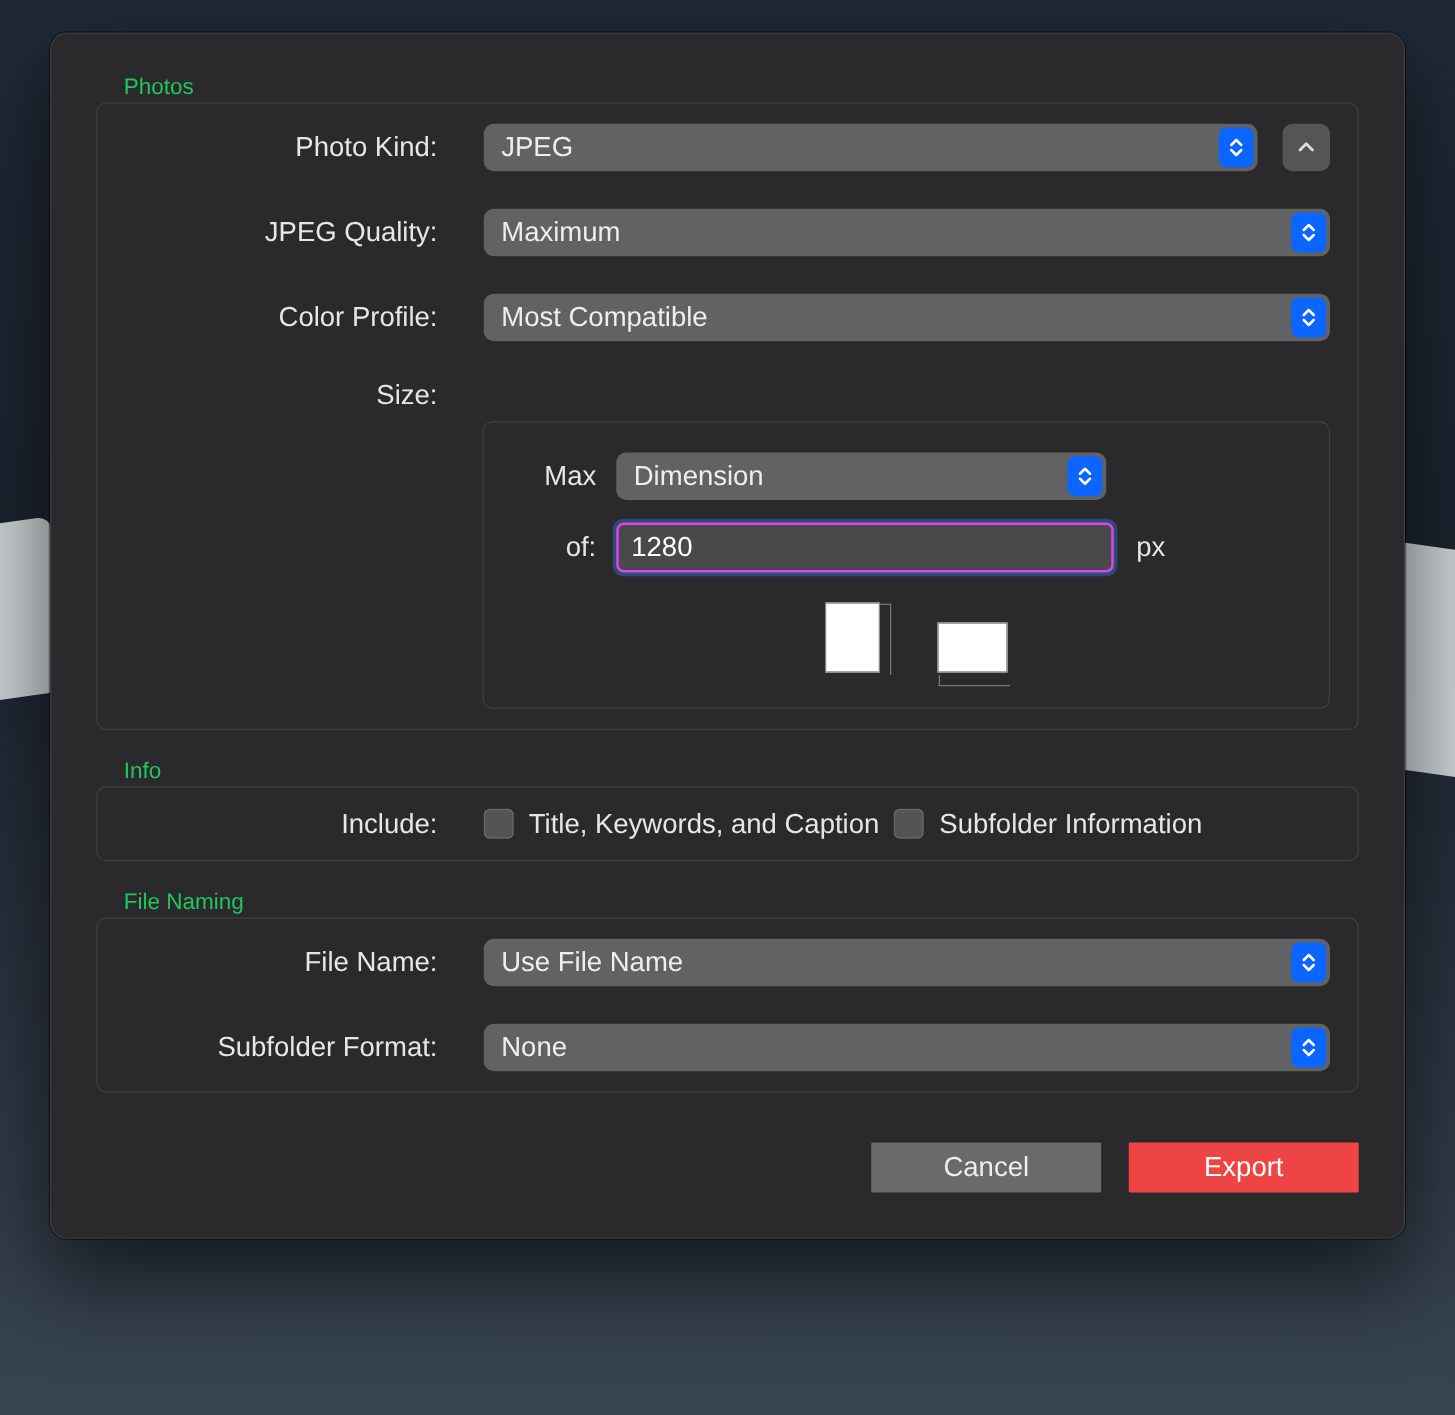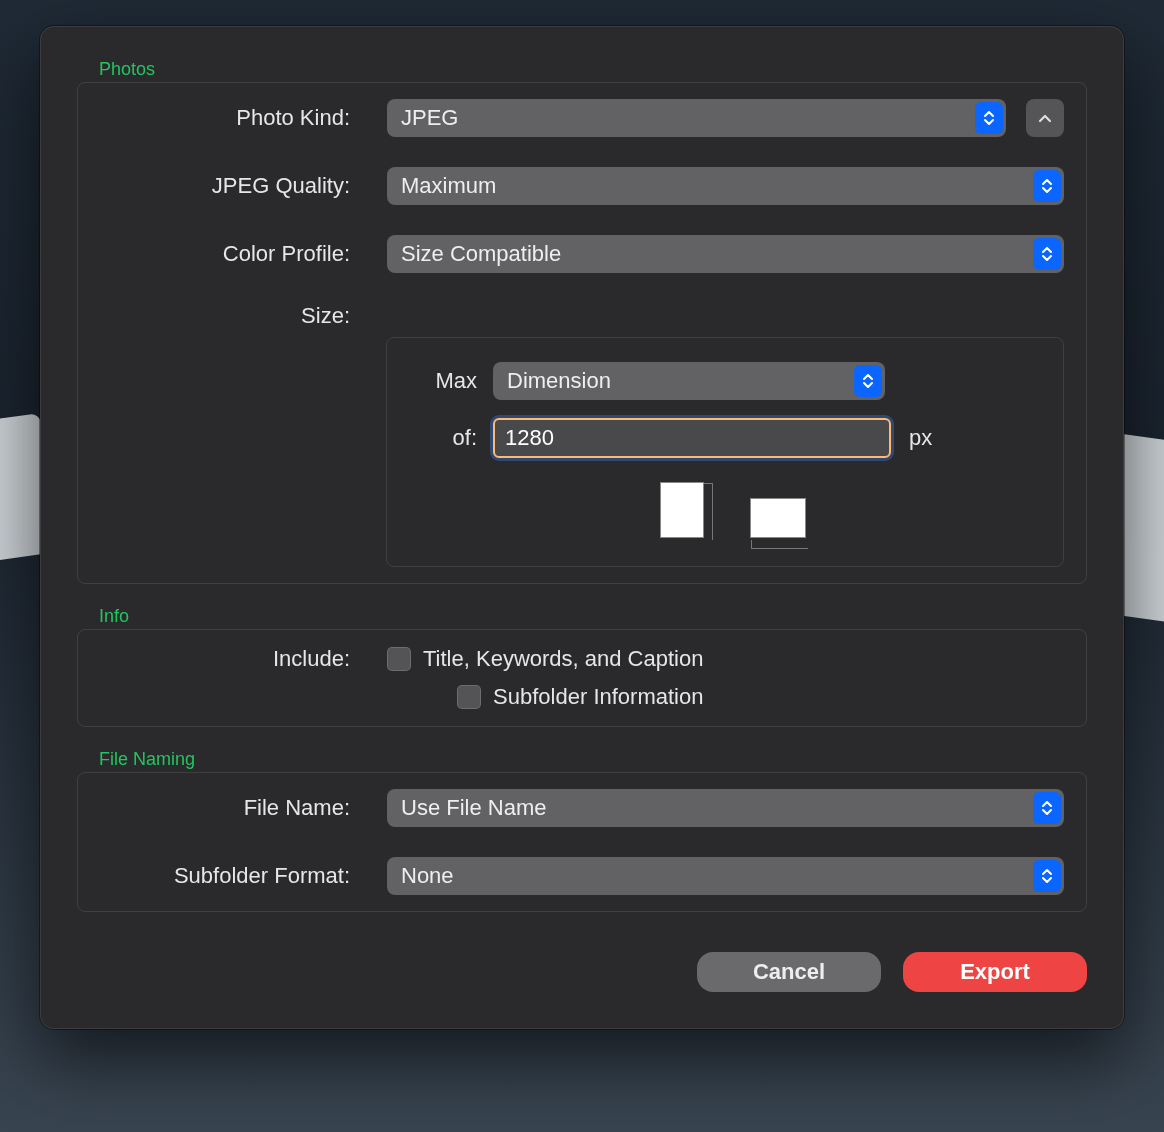--- a/index.html
+++ b/index.html
@@ -132,21 +132,21 @@
       width: 70px;
       text-align: right;
       padding-right: 16px;
       font-size: 22px;
       color: #e6e6e6;
     }
     .subrow .sublabel.of { width: 70px; }
 
     .text-input {
       background: #49494b;
-      border: 2px solid #fdba74;
+      border: 2px solid #d946ef;
       border-radius: 6px;
       height: 40px;
       flex: 0 0 398px;
       color: #fff;
       font-size: 22px;
       padding: 0 10px;
       outline: none;
       box-shadow: 0 0 0 3px rgba(59,130,246,0.35);
     }
     .text-input::selection { background: #2563eb; }
@@ -197,38 +197,37 @@
       border-radius: 5px;
       background: #545456;
       border: 1px solid rgba(255,255,255,0.15);
       margin-right: 12px;
       flex-shrink: 0;
     }
     .check-label {
       font-size: 22px;
       color: #e6e6e6;
     }
-    .check-stack { display: flex; flex-direction: column; gap: 12px; align-items: flex-end; }
+    .check-stack { display: flex; flex-direction: row; gap: 12px; align-items: flex-end; }
     .check-item { display: flex; align-items: center; }
 
     .footer {
       display: flex;
       justify-content: flex-end;
       gap: 22px;
       margin-top: 40px;
     }
     .btn {
       min-width: 184px;
       height: 40px;
-      border-radius: 16px;
+      border-radius: 1px;
       font-size: 22px;
       display: flex;
       align-items: center;
       justify-content: center;
-      font-weight: bold;
     }
     .btn.secondary {
       background: #6a6a6c;
       color: #eee;
     }
     .btn.primary {
       background: #ef4444;
       color: #fff;
     }
   </style>
@@ -275,21 +274,21 @@
               </svg>
           </span>
         </div>
       </div>
     </div>
 
     <div class="row">
       <div class="label-col">Color Profile:</div>
       <div class="control-col">
         <div class="select">
-          <span>Size Compatible</span>
+          <span>Most Compatible</span>
           <span class="select-stepper">
             <svg width="12" height="18" viewBox="0 0 12 18">
                 <path d="M2 7 L6 3 L10 7 M2 11 L6 15 L10 11" stroke="#fff" stroke-width="2" fill="none" stroke-linecap="round" stroke-linejoin="round"></path>
               </svg>
           </span>
         </div>
       </div>
     </div>
 
     <div class="row" style="margin-bottom:8px;">

